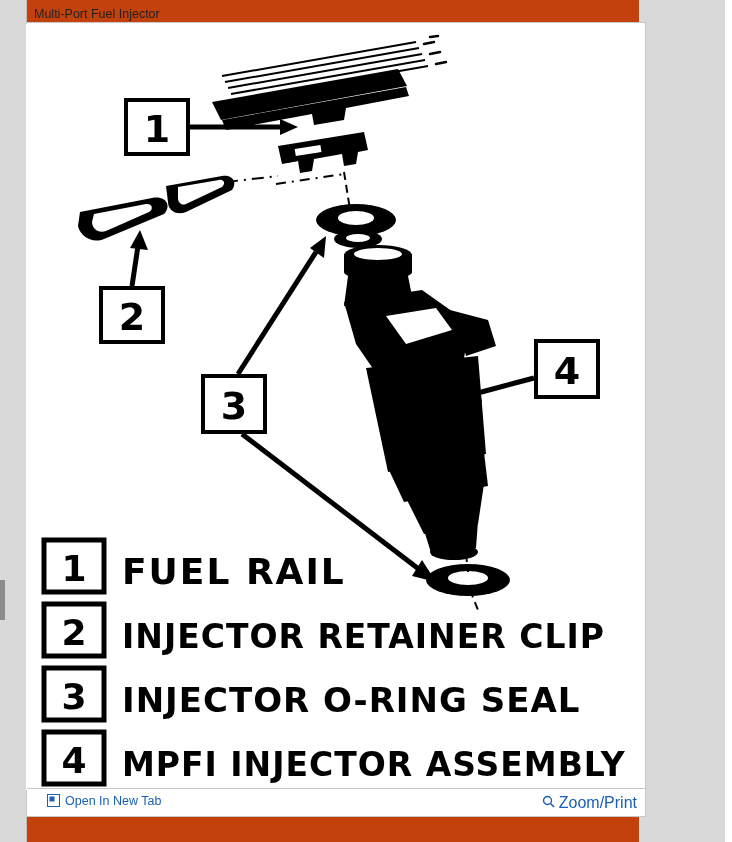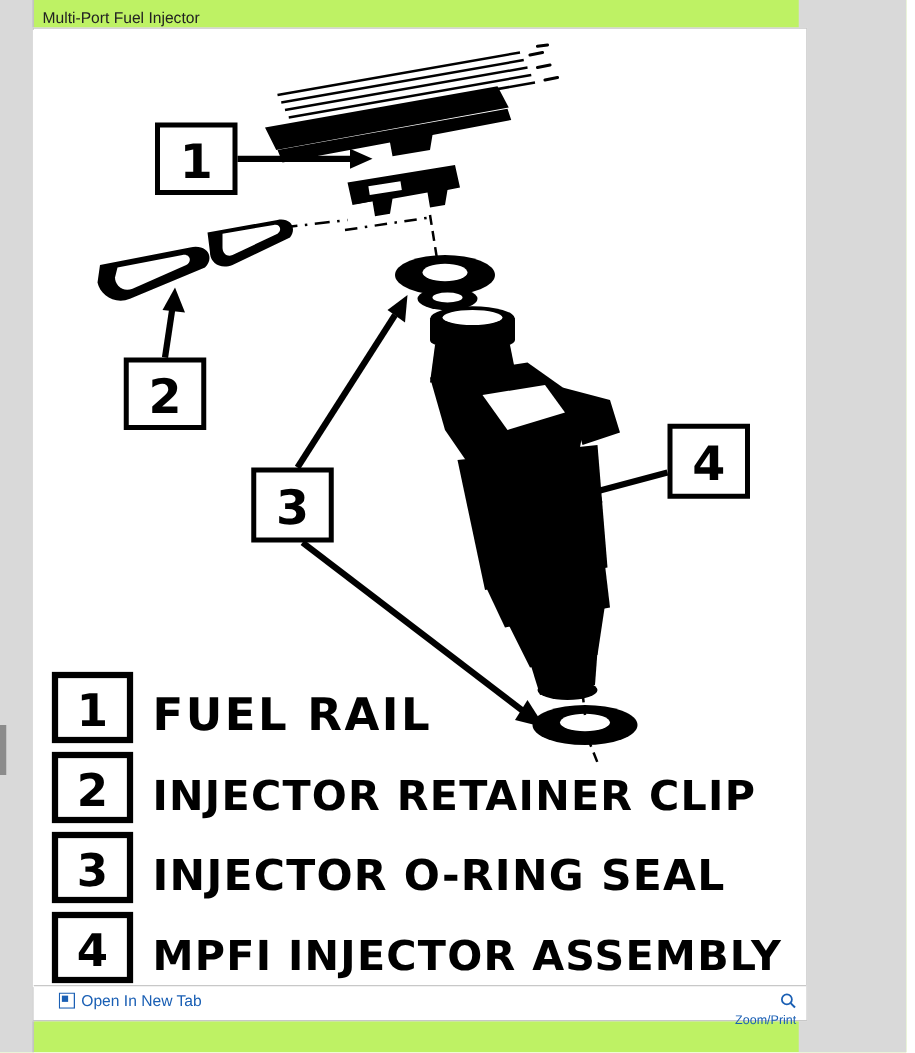--- a/index.html
+++ b/index.html
@@ -8,21 +8,21 @@
     background: #ffffff;
     width: 732px;
     height: 842px;
     overflow: hidden;
     font-family: "Liberation Sans", sans-serif;
   }
   #page {
     position: relative;
     width: 725px;
     height: 842px;
-    background: #bef264;
+    background: #c2410c;
   }
   
   .gutter {
     position: absolute;
     left: 0; top: 0;
     width: 26px;
     height: 842px;
     background: #d9d9d9;
     border-right: 1px solid #bdbdbd;
   }
@@ -87,26 +87,25 @@
     gap: 5px;
     font-size: 12.5px;
     color: #1a5fb4;
     cursor: pointer;
   }
   .footer-right {
     position: absolute;
     right: 8px;
     top: 5px;
     display: flex;
-    align-items: flex-end;
+    align-items: flex-start;
     gap: 4px;
-    font-size: 10px;
+    font-size: 16px;
     color: #1a5fb4;
     cursor: pointer;
-    flex-direction: column;
   }
   .footer-left span.lbl, .footer-right span.lbl { text-decoration: none; }
   .ico { display: inline-block; width: 13px; height: 13px; }
 </style>
 </head>
 <body>
 
 <div id="page">
 
   <div class="rightband"></div>

